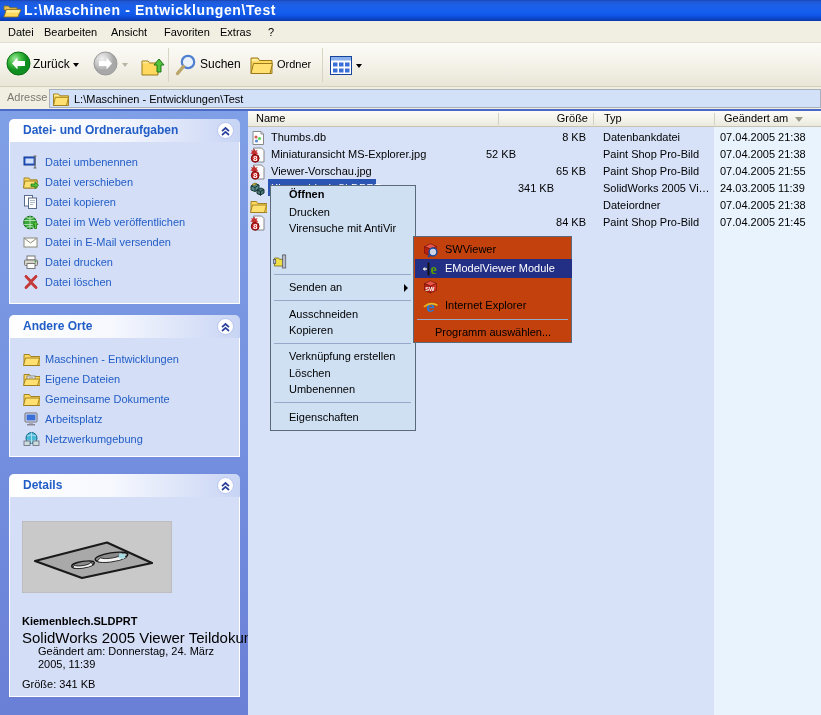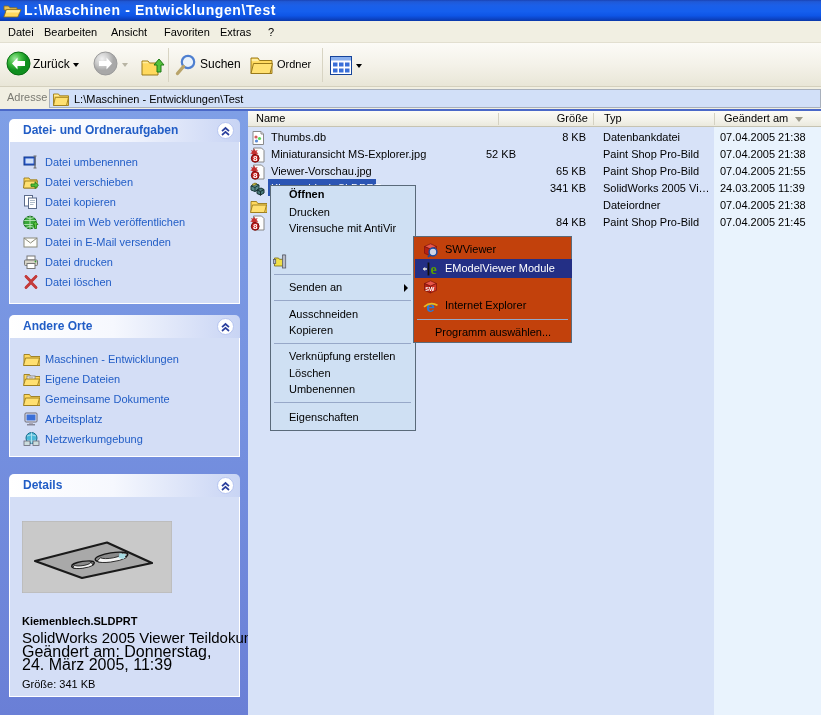--- a/index.html
+++ b/index.html
@@ -208,21 +208,21 @@
     <path d="M50.5 45 a11.5 3.1 0 0 0 20.5 0.8 l-2-3.6 a8 2 0 0 1-16.5 0.6z" fill="#f4f4f4" stroke="#161616" stroke-width="0.8"></path>
    </g>
    <g transform="rotate(-9 89.5 36)">
     <ellipse cx="89.5" cy="36" rx="16.5" ry="4.2" fill="#8a8a8a" stroke="#161616" stroke-width="1.4"></ellipse>
     <path d="M74.5 38 a16.5 4.2 0 0 0 29.5 1 l-3-4.8 a11.5 3 0 0 1-22.5 0.8z" fill="#f4f4f4" stroke="#161616" stroke-width="0.8"></path>
     <path d="M98 33.5 l6.5 2 -3.2 4.3 -5-1.6z" fill="#a8dce4"></path>
    </g>
   </svg>
   <div class="abs" style="left:12px;top:118px;font-size:11px;font-weight:bold;color:#000;white-space:nowrap">Kiemenblech.SLDPRT</div>
   <div class="abs" style="left:12px;top:132px;font-size:15px;color:#000;white-space:nowrap">SolidWorks 2005 Viewer Teildokument</div>
-  <div class="abs" style="left:12px;top:148px;font-size:16px;color:#000;width:190px;line-height:13px">Geändert am: Donnerstag, 24. März 2005, 11:39</div>
+  <div class="abs" style="left:28px;top:148px;font-size:11px;color:#000;width:190px;line-height:13px">Geändert am: Donnerstag, 24. März 2005, 11:39</div>
   <div class="abs" style="left:12px;top:181px;font-size:11px;color:#000;white-space:nowrap">Größe: 341 KB</div>
  </div>
 </div>
 
 <div class="abs" style="left:248px;top:111px;width:573px;height:604px;background:#d7e2f8">
  <div class="abs" style="left:466px;top:16px;width:107px;height:588px;background:#e9f3fd"></div>
 
  <div class="abs" style="left:0;top:0;width:573px;height:16px;background:linear-gradient(180deg,#fcfbf6 0%,#f3f2ea 60%,#ebe9dd 100%);border-bottom:1px solid #c6c3b2">
   <div class="abs" style="left:8px;top:0;height:16px;line-height:15px;font-size:11px;color:#000">Name</div>
   <div class="abs" style="left:0;top:0;width:340px;height:16px"></div>
@@ -272,21 +272,21 @@
  <svg class="abs" style="left:1px;top:70px" width="17" height="16" viewBox="0 0 17 16">
       <path d="M2 5 l4-2.5 4 1.5 0 4 -4 2.5 -4-1.5z" fill="#5a8a8a" stroke="#1a3a3a"></path>
       <path d="M2 5 l4 1.5 0 4" fill="none" stroke="#1a3a3a"></path>
       <path d="M6 6.5 l4-2.5" fill="none" stroke="#1a3a3a"></path>
       <path d="M8 9 l4-2 3 1.5 0 3.5 -3.5 2 -3.5-1.5z" fill="#4a7a7a" stroke="#152f2f"></path>
       <path d="M8 9 l3.5 1.5 3.5-2 M11.5 10.5 v4" fill="none" stroke="#152f2f"></path>
       <path d="M3 3.5 l3-1.5 2 0.8 -3 1.7z" fill="#d8c84a" stroke="#6a5a10" stroke-width="0.6"></path>
     </svg>
  <div class="abs" style="left:20px;top:68px;width:108px;height:17px;background:#2b55b4"></div>
  <div class="abs t11" style="left:23px;top:69px;color:#fff">Kiemenblech.SLDPRT</div>
- <div class="abs t11" style="left:238px;top:69px;width:100px;text-align:right;color:#000">341 KB</div>
+ <div class="abs t11" style="left:238px;top:69px;width:100px;text-align:center;color:#000">341 KB</div>
  <div class="abs t11" style="left:355px;top:69px;color:#000;width:110px;overflow:hidden;text-overflow:ellipsis">SolidWorks 2005 Viewer T</div>
  <div class="abs t11" style="left:472px;top:69px;color:#000">24.03.2005 11:39</div>
 
  <svg class="abs" style="left:2px;top:87px" width="17" height="16" viewBox="0 0 17 16">
       <path d="M1 3.5 l5.5 0 1.3 2 9.2 0 0 9 -16 0z" fill="#ffd95e" stroke="#9a7a1a" stroke-width="0.9"></path>
       <path d="M2.5 7 h14 l-2 7.5 H0.5z" fill="#ffe071" stroke="#9a7a1a" stroke-width="0.9"></path>
     </svg>
  <div class="abs t11" style="left:355px;top:86px;color:#000">Dateiordner</div>
  <div class="abs t11" style="left:472px;top:86px;color:#000">07.04.2005 21:38</div>
 

